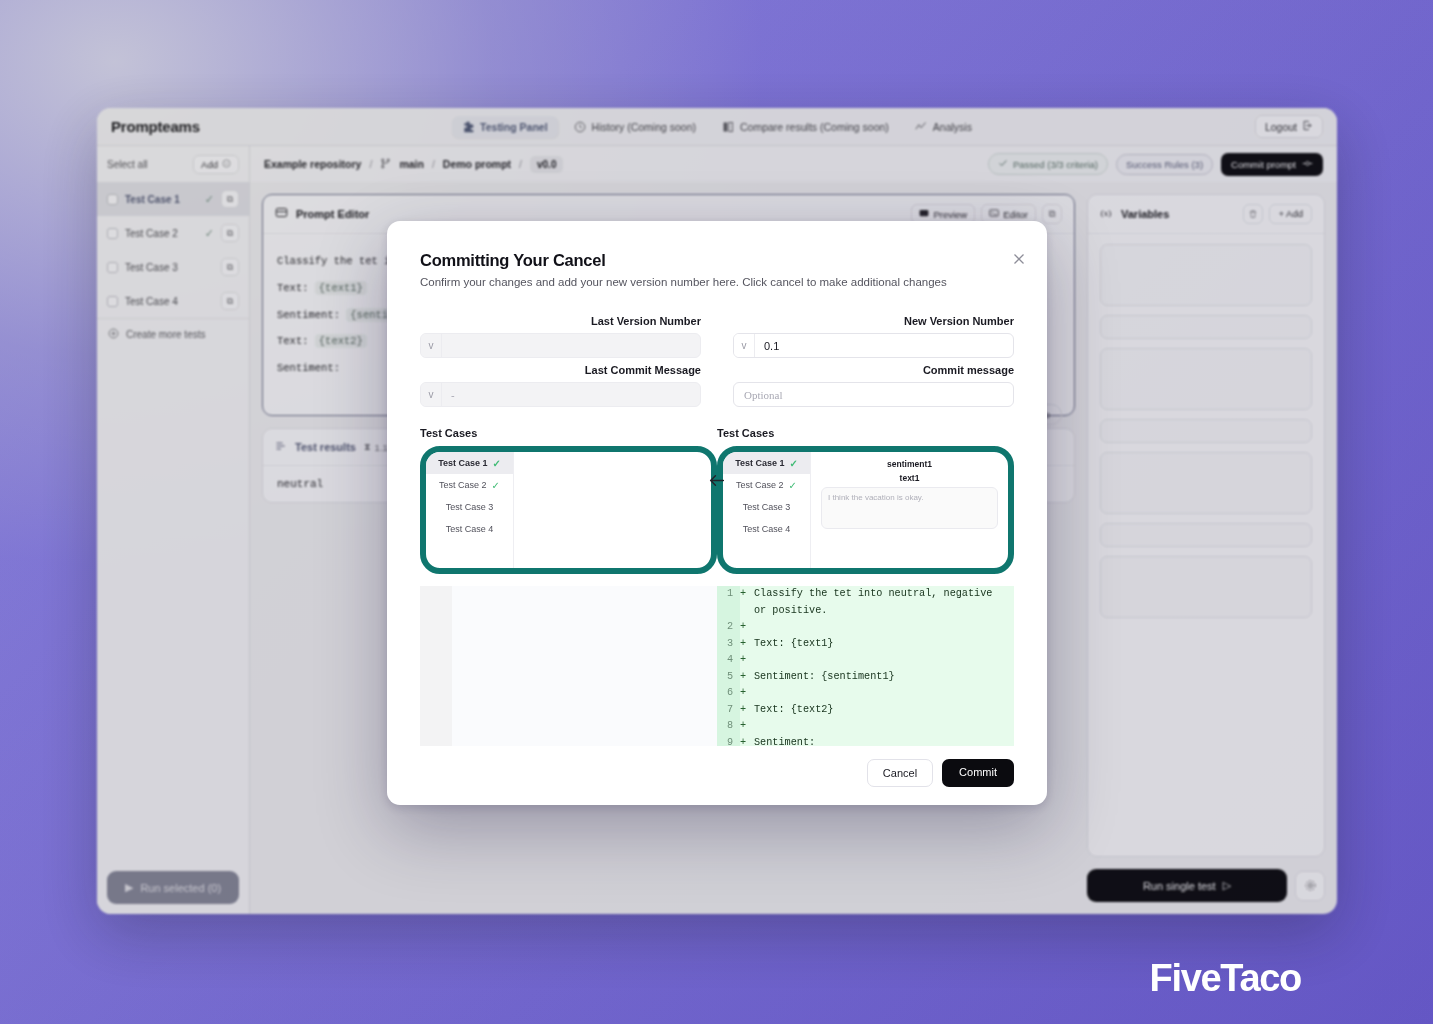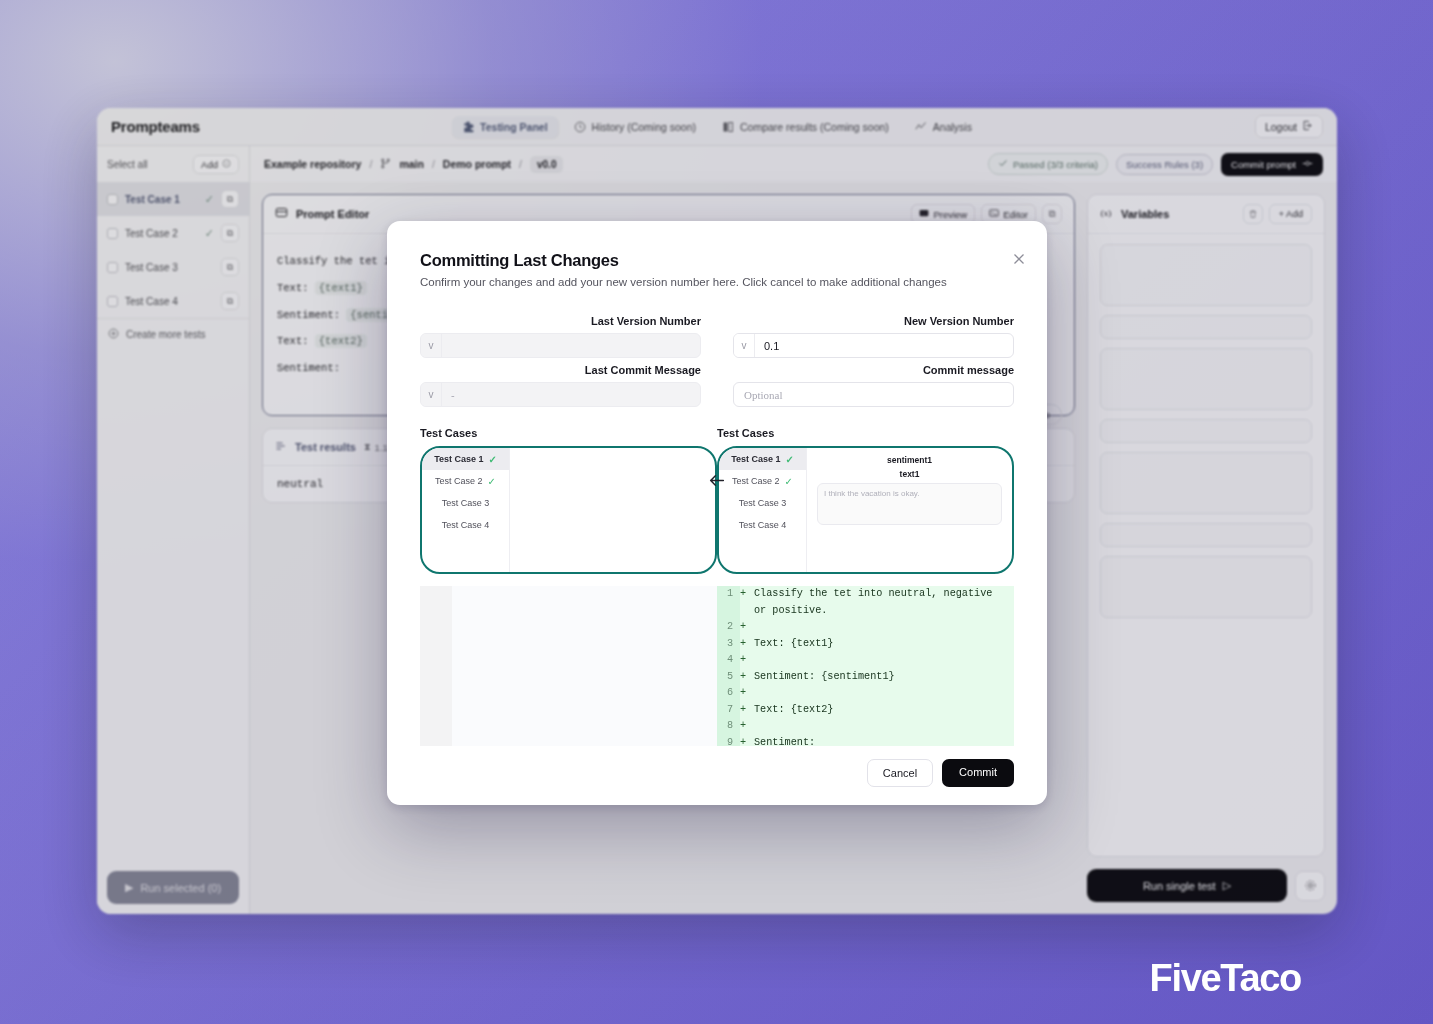--- a/index.html
+++ b/index.html
@@ -137,21 +137,21 @@
   .finput { display:flex; align-items:stretch; height:25px; border:1px solid #e4e4ea; border-radius:6px; overflow:hidden; background:#fff;}
   .finput.ro { background:#f3f3f5; border-color:#ececf0;}
   .finput .prefix { width:21px; display:flex; align-items:center; justify-content:center; font-size:10px; color:#9b9ba6; border-right:1px solid #ececf0; background:#f3f3f5;}
   .finput .val { flex:1; display:flex; align-items:center; padding:0 9px; font-size:11px; color:#1a1a22;}
   .finput .val.ph { color:#a9a9b4;}
   .finput .val.full { padding:0 10px;font-family:Liberation Serif, serif;}
   .row2 { margin-top:6px;}
 
   .tc-section { display:grid; grid-template-columns: 1fr 1fr; margin-top:20px; position:relative;}
   .tc-section-label { font-size:11px; font-weight:700; color:#1a1a22; margin-bottom:7px;}
-  .tc-box { height:128px; border:2px solid #0f766e; border-radius:20px; display:flex; overflow:hidden; background:#fff;}
+  .tc-box { height:128px; border:6px solid #0f766e; border-radius:20px; display:flex; overflow:hidden; background:#fff;}
   .tc-list { width:88px; flex:0 0 88px; border-right:1px solid #eeeef2; padding-top:0;}
   .tc-item { display:flex; align-items:center; justify-content:center; gap:5px; font-size:9px; color:#52525c; height:22px;}
   .tc-item.active { background:#ececf0; font-weight:600; color:#2b2b34;}
   .tc-item .ck { color:#3fbb74; font-size:10px;}
   .tc-detail { flex:1; padding:7px 10px; overflow:hidden;}
   .var-label { font-size:8.5px; font-weight:700; color:#1a1a22; text-align:center; margin-bottom:4px;}
   .var-ta { border:1px solid #eaeaef; border-radius:6px; background:#fafafa; font-size:8px; color:#b0b0ba; padding:5px 6px;}
   .var-ta.a { height:42px; margin-bottom:9px;}
   .var-ta.b { height:42px;}
   .arrow-mid {
@@ -437,21 +437,21 @@
 </div>
 
 <div id="modal">
 
   <div class="modal-close">
     <svg viewBox="0 0 16 16" width="16" height="16">
         <path d="M3.5 3.5 12.5 12.5M12.5 3.5 3.5 12.5" stroke="#8e8e99" stroke-width="1.25"></path>
       </svg>
   </div>
 
-  <div class="modal-title">Committing Last Changes</div>
+  <div class="modal-title">Committing Your Cancel</div>
   <div class="modal-sub">Confirm your changes and add your new version number here. Click cancel to make additional changes</div>
 
   <div class="form-grid">
     <div>
       <span class="flabel">Last Version Number</span>
       <div class="finput ro">
         <span class="prefix">v</span>
       </div>
     </div>
     <div>

